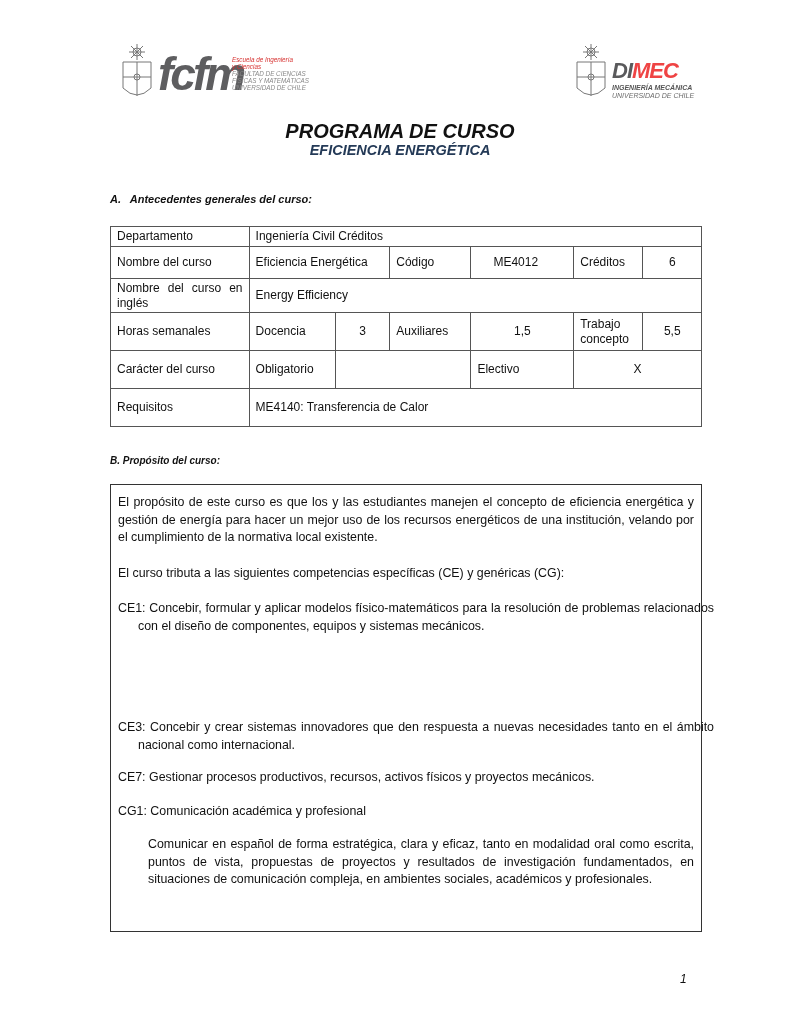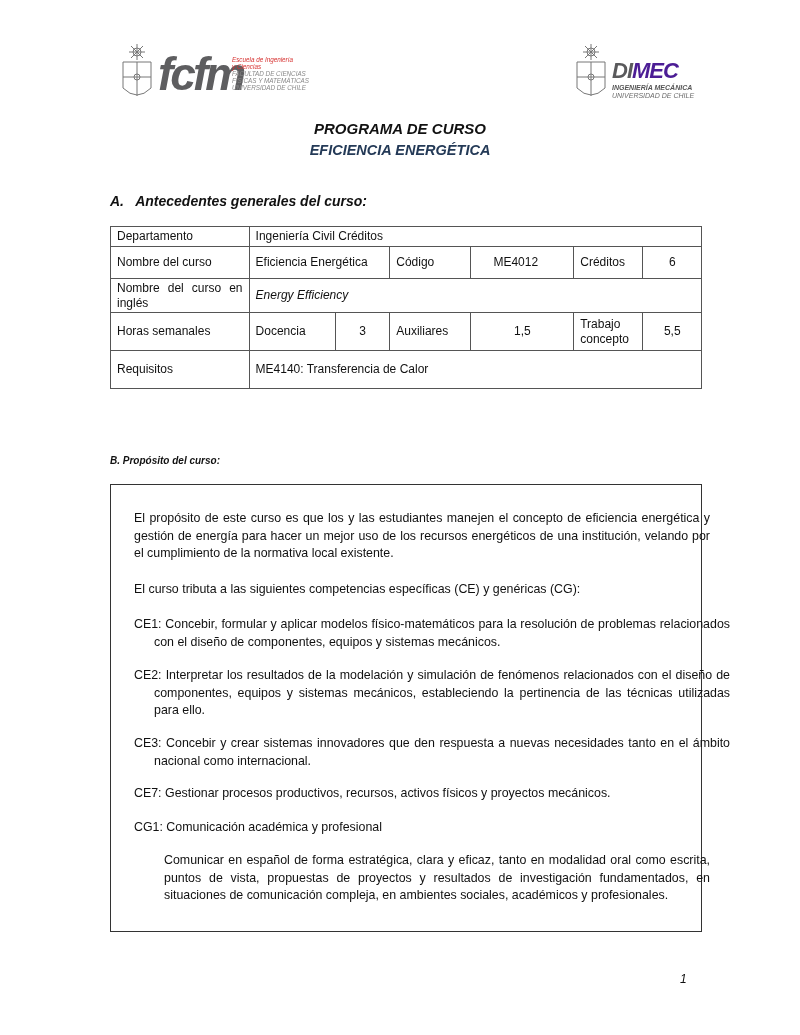--- a/index.html
+++ b/index.html
@@ -7,37 +7,37 @@
          font-family:"Liberation Sans", sans-serif; color:#111; }
   .abs { position:absolute;font-style:italic; }
 
   
   .logo-left { left:120px; top:44px; width:190px; height:62px; }
   .logo-right { left:574px; top:44px; width:130px; height:62px; }
   .fcfm-text { position:absolute; left:38px; top:2px; font-size:46px; font-weight:bold; color:#5e5e60; letter-spacing:-3px; line-height:56px; }
   .fcfm-side { position:absolute; left:112px; top:12px; font-size:6.3px; line-height:7px; color:#888; }
   .fcfm-side .red { color:#d6302f; }
   .dimec-big { position:absolute; left:38px; top:16px; font-size:22px; font-weight:bold; color:#5a5a5c; letter-spacing:-1px; line-height:22px; }
-  .dimec-big .red { color:#4c1d95; }
+  .dimec-big .red { color:#ef4444; }
   .dimec-sub { position:absolute; left:38px; top:40px; font-size:7px; line-height:8px; color:#6b6b6b; white-space:nowrap; }
   .dimec-sub b { color:#555; }
 
-  .title1 { left:0; width:800px; top:120px; text-align:center; font-weight:bold; font-size:15px; color:#111; }
+  .title1 { left:0; width:800px; top:120px; text-align:center; font-weight:bold; font-size:20px; color:#111; }
   .title2 { left:0; width:800px; top:142px; text-align:center; font-weight:bold; font-size:14.5px; color:#243a57; }
 
-  .secA { left:110px; top:193px; font-weight:bold; font-size:14px; }
+  .secA { left:110px; top:193px; font-weight:bold; font-size:11px; }
   .secB { left:110px; top:455px; font-weight:bold; font-size:10px; }
 
   table.info { position:absolute; left:110px; top:226px; width:592px; border-collapse:collapse; font-size:12px; }
   table.info td { border:1px solid #555; padding:1px 6px; vertical-align:middle; line-height:15px; }
   .c { text-align:center; }
-  .it { font-style:italic; }
+  .it { }
 
   .box { position:absolute; left:110px; top:484px; width:590px; height:446px; border:1.5px solid #333; }
-  .box p { margin:16px; font-size:12.4px; line-height:17.5px; text-align:justify; position:absolute; left:7px; width:576px; }
+  .box p { margin:0; font-size:12.4px; line-height:17.5px; text-align:justify; position:absolute; left:7px; width:576px; }
   .hang { padding-left:20px; text-indent:-20px; }
   .ind { left:37px !important; width:546px !important; }
 
   .pagenum { left:680px; top:972px; font-size:12px; }
 </style>
 </head>
 <body>
 
 <div class="abs logo-left">
   <svg width="34" height="60" viewBox="0 0 34 60" style="position:absolute;left:0;top:0">
@@ -122,32 +122,38 @@
   <tr style="height:38px">
     <td>Horas semanales</td>
     <td>Docencia</td>
     <td class="c">3</td>
     <td colspan="2">Auxiliares</td>
     <td colspan="2" class="c">1,5</td>
     <td colspan="2">Trabajo concepto</td>
     <td class="c">5,5</td>
   </tr>
   <tr style="height:38px">
+    <td>Carácter del curso</td>
+    <td>Obligatorio</td>
+    <td colspan="3" class="c"></td>
+    <td colspan="2">Electivo</td>
+    <td colspan="3" class="c">X</td>
+  </tr>
+  <tr style="height:38px">
     <td>Requisitos</td>
     <td colspan="9">ME4140: Transferencia de Calor</td>
   </tr>
 </tbody>
   </table>
 
 <div class="abs secB">B. Propósito del curso:</div>
 
 <div class="box">
   <p style="top:9px">El propósito de este curso es que los y las estudiantes manejen el concepto de eficiencia energética y gestión de energía para hacer un mejor uso de los recursos energéticos de una institución, velando por el cumplimiento de la normativa local existente.</p>
   <p style="top:80px">El curso tributa a las siguientes competencias específicas (CE) y genéricas (CG):</p>
   <p class="hang" style="top:115px">CE1: Concebir, formular y aplicar modelos físico-matemáticos para la resolución de problemas relacionados con el diseño de componentes, equipos y sistemas mecánicos.</p>
-  <p class="hang" style="top:166px">CE2: Interpretar los resultados de la modelación y simulación de fenómenos relacionados con el diseño de componentes, equipos y sistemas mecánicos, estableciendo la pertinencia de las técnicas utilizadas para ello.</p>
   <p class="hang" style="top:234px">CE3: Concebir y crear sistemas innovadores que den respuesta a nuevas necesidades tanto en el ámbito nacional como internacional.</p>
   <p style="top:284px">CE7: Gestionar procesos productivos, recursos, activos físicos y proyectos mecánicos.</p>
   <p style="top:318px">CG1: Comunicación académica y profesional</p>
   <p class="ind" style="top:351px">Comunicar en español de forma estratégica, clara y eficaz, tanto en modalidad oral como escrita, puntos de vista, propuestas de proyectos y resultados de investigación fundamentados, en situaciones de comunicación compleja, en ambientes sociales, académicos y profesionales.</p>
 </div>
 
 <div class="abs pagenum">1</div>
 
 </body></html>

